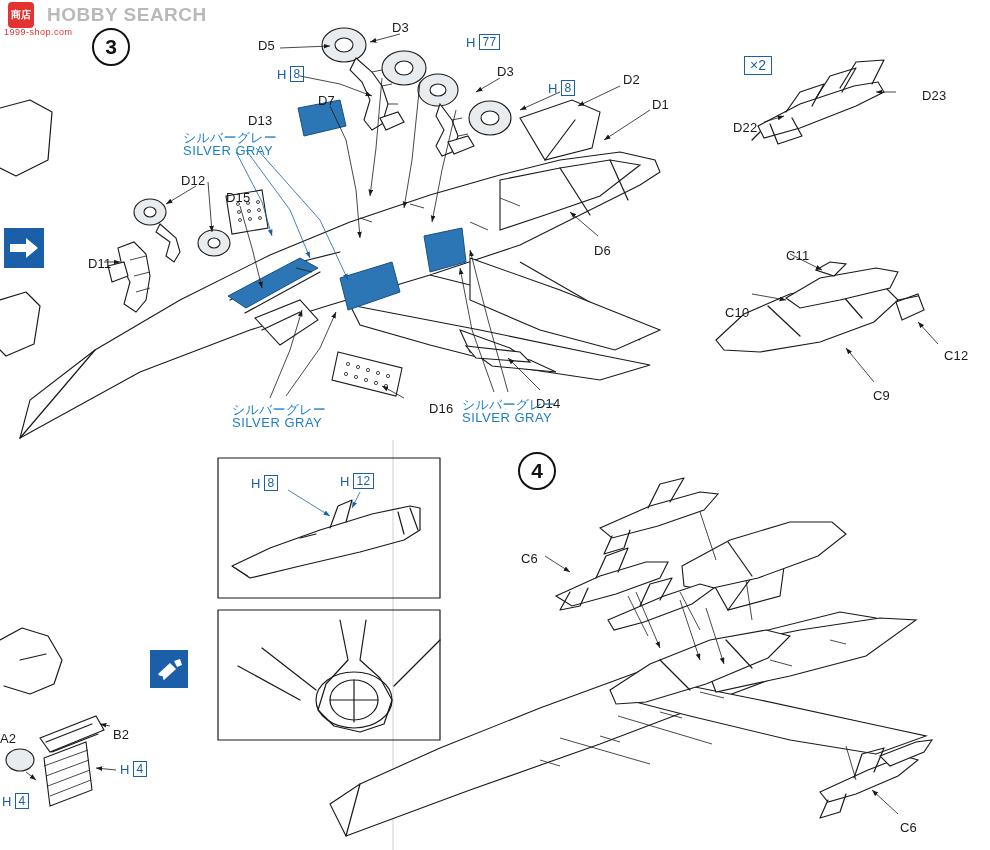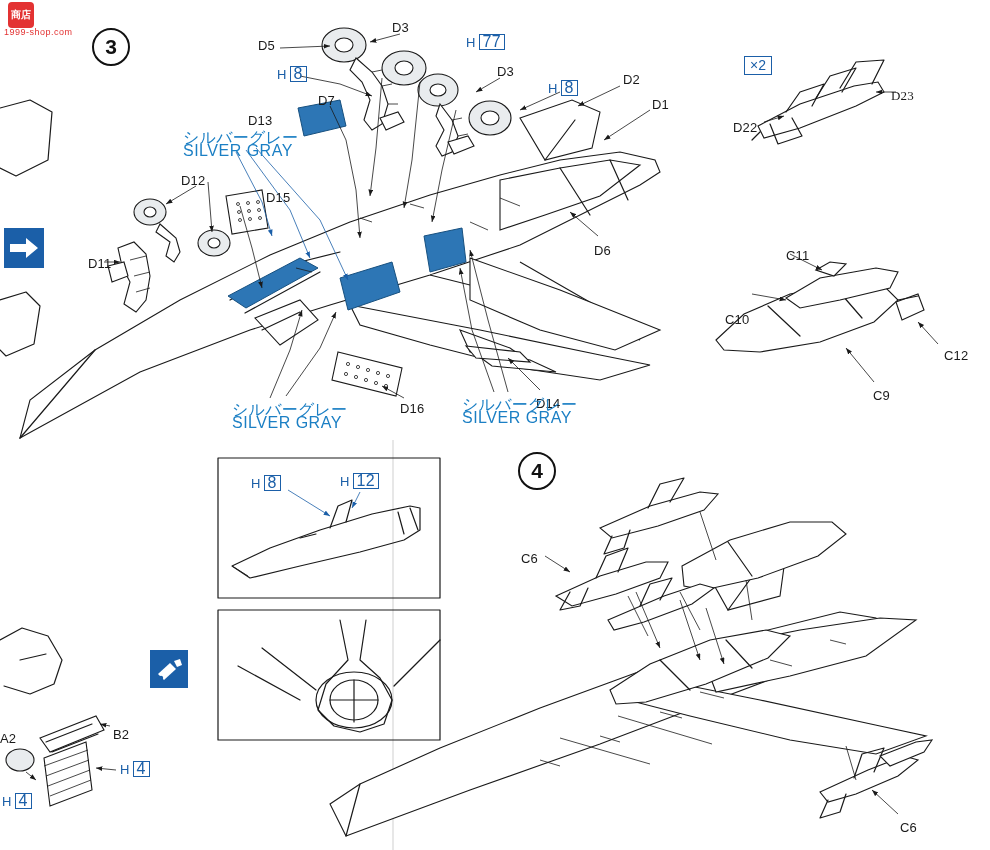--- a/index.html
+++ b/index.html
@@ -14,28 +14,28 @@
   svg.sheet{position:absolute;left:0;top:0;width:990px;height:850px;}
   .lbl{
     position:absolute;
     font-family:"Liberation Sans", sans-serif;
     font-size:13px;
     color:#1a1a1a;
     white-space:nowrap;
     letter-spacing:.2px;
   }
   .lbl.blue{color:#1b5fa8;}
-  .lbl.jp{font-size:16px;color:#1b7fc4;line-height:13px;}
+  .lbl.jp{font-size:13px;color:#1b7fc4;line-height:13px;}
   .lbl.jp b{display:block;font-weight:normal;}
   .lbl.jp .en{letter-spacing:.5px;}
   .boxed{
     border:1px solid #1b5fa8;
     padding:0 3px;
     color:#1b5fa8;
-    font-size:16px;
+    font-size:12px;
     line-height:14px;
     display:inline-block;
   }
   .pair{display:inline-flex;align-items:center;gap:3px;}
   .stepnum{
     position:absolute;
     width:34px;height:34px;
     border:2.5px solid #111;
     border-radius:50%;
     color:#111;
@@ -348,20 +348,21 @@
     <ellipse class="gy" cx="20" cy="760" rx="14" ry="11"></ellipse>
     <g class="lnt">
       <path d="M110,726 L100,724" marker-end="url(#ah)"></path>
       <path d="M116,770 L96,768" marker-end="url(#ah)"></path>
       <path d="M26,772 L36,780" marker-end="url(#ah)"></path>
     </g>
   </svg>
 
   <div class="watermark">
     <div class="wm-sq">商店</div>
+    <div class="wm-text">HOBBY SEARCH</div>
   </div>
   <div class="wm-sub">1999-shop.com</div>
 
   <div class="stepnum" style="left:92px;top:28px;">3</div>
   <div class="stepnum" style="left:518px;top:452px;">4</div>
 
   <div class="x2" style="left:744px;top:56px;">×2</div>
 
   <div class="arrowbox" style="left:4px;top:228px;">
     <svg viewBox="0 0 40 40" width="40" height="40">
@@ -378,25 +379,25 @@
   </div>
 
   <div class="lbl" style="left:392px;top:20px;">D3</div>
   <div class="lbl" style="left:258px;top:38px;">D5</div>
   <div class="lbl" style="left:497px;top:64px;">D3</div>
   <div class="lbl" style="left:623px;top:72px;">D2</div>
   <div class="lbl" style="left:652px;top:97px;">D1</div>
   <div class="lbl" style="left:248px;top:113px;">D13</div>
   <div class="lbl" style="left:318px;top:93px;">D7</div>
   <div class="lbl" style="left:181px;top:173px;">D12</div>
-  <div class="lbl" style="left:226px;top:190px;margin-left:40px;">D15</div>
+  <div class="lbl" style="left:226px;top:190px;">D15</div>
   <div class="lbl" style="left:88px;top:256px;">D11</div>
   <div class="lbl" style="left:594px;top:243px;">D6</div>
   <div class="lbl" style="left:536px;top:396px;">D14</div>
-  <div class="lbl" style="left:400px;top:401px;">D16</div>
+  <div class="lbl" style="left:429px;top:401px;">D16</div>
 
   <div class="lbl blue pair" style="left:466px;top:34px;">
     <span>H</span>
     <span class="boxed">77</span>
   </div>
   <div class="lbl blue pair" style="left:277px;top:66px;">
     <span>H</span>
     <span class="boxed">8</span>
   </div>
   <div class="lbl blue pair" style="left:548px;top:80px;">
@@ -410,24 +411,24 @@
   </div>
   <div class="lbl jp" style="left:232px;top:403px;">
     <b>シルバーグレー</b>
     <b class="en">SILVER GRAY</b>
   </div>
   <div class="lbl jp" style="left:462px;top:398px;">
     <b>シルバーグレー</b>
     <b class="en">SILVER GRAY</b>
   </div>
 
-  <div class="lbl" style="left:891px;top:88px;font-family:Liberation Serif, serif;">D23</div>
+  <div class="lbl" style="left:922px;top:88px;">D23</div>
   <div class="lbl" style="left:733px;top:120px;">D22</div>
   <div class="lbl" style="left:786px;top:248px;">C11</div>
-  <div class="lbl" style="left:725px;top:312px;">C10</div>
+  <div class="lbl" style="left:725px;top:305px;">C10</div>
   <div class="lbl" style="left:944px;top:348px;">C12</div>
   <div class="lbl" style="left:873px;top:388px;">C9</div>
 
   <div class="lbl blue pair" style="left:251px;top:475px;">
     <span>H</span>
     <span class="boxed">8</span>
   </div>
   <div class="lbl blue pair" style="left:340px;top:473px;">
     <span>H</span>
     <span class="boxed">12</span>

